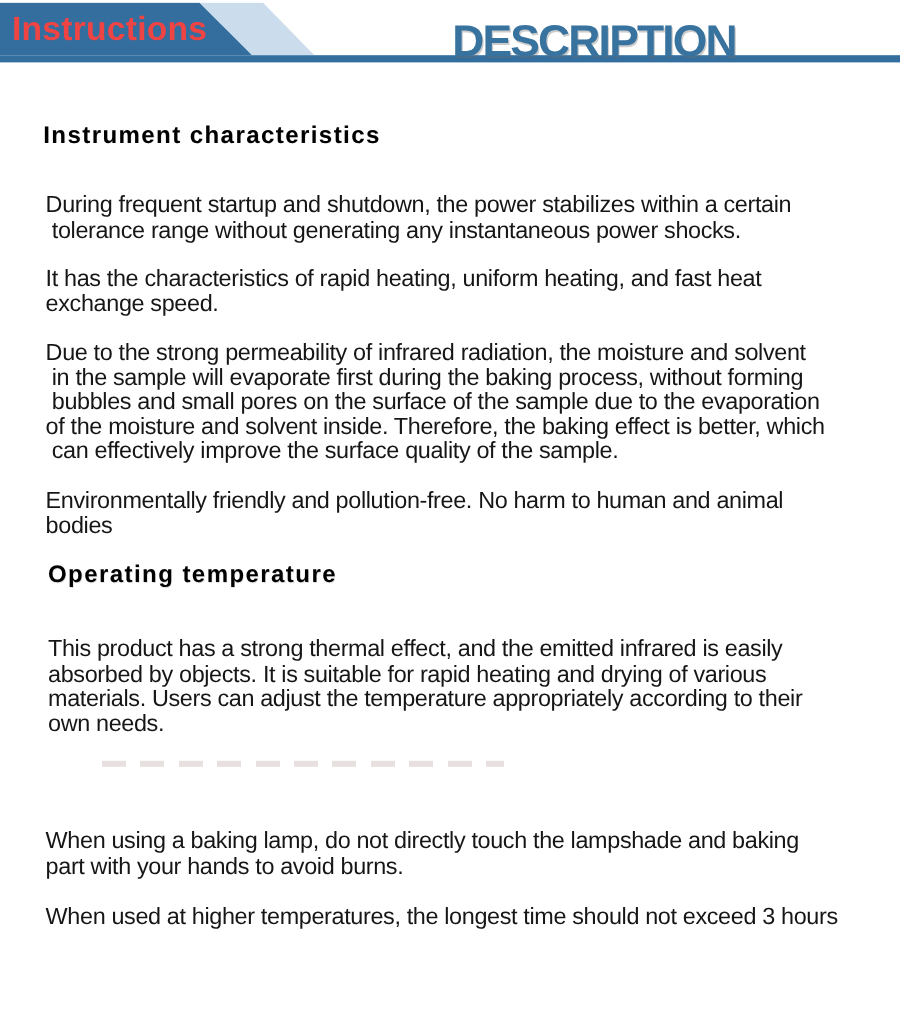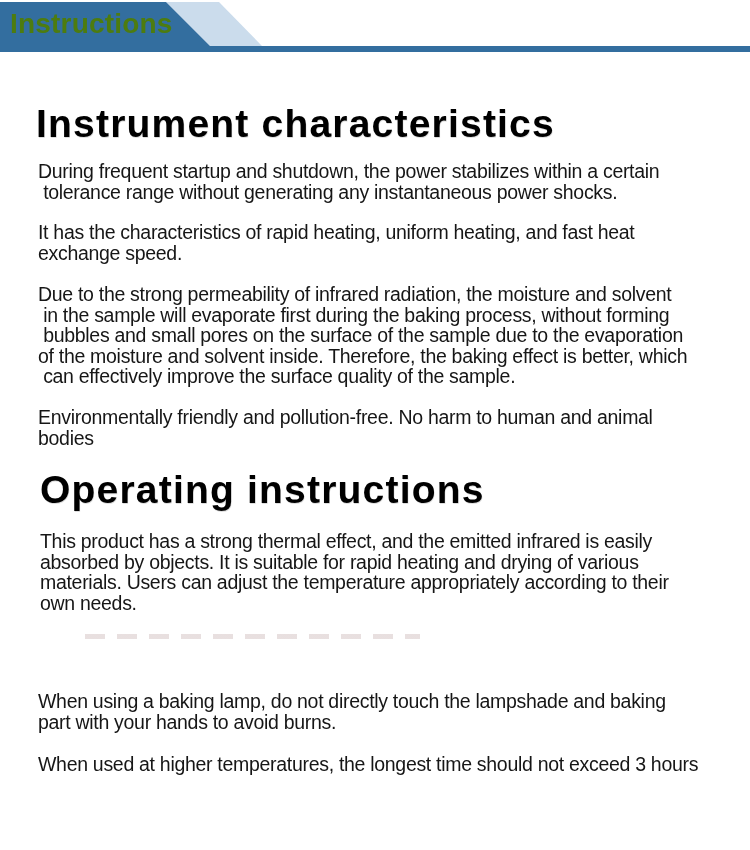--- a/index.html
+++ b/index.html
@@ -20,38 +20,38 @@
   }
   .tab-light{
     position:absolute;left:166px;top:2px;width:98px;height:44px;
     background:var(--light-blue);
     -webkit-clip-path:polygon(0 0,53px 0,96px 100%,44px 100%);
     clip-path:polygon(0 0,53px 0,96px 100%,44px 100%);
     z-index:2;
   }
   .tab-label{
     position:absolute;left:10px;top:8px;z-index:4;
-    color:#4d7c0f;font-size:28px;font-weight:bold;letter-spacing:0.2px;
+    color:#ef4444;font-size:28px;font-weight:bold;letter-spacing:0.2px;
   }
   .header-rule{
     position:absolute;left:0;top:46px;width:750px;height:6px;
     background:var(--dark-blue);z-index:1;
   }
   .page-title{
     position:absolute;left:240px;top:14px;width:510px;z-index:2;
     text-align:center;
     color:var(--title-blue);
     font-size:37px;font-weight:bold;letter-spacing:-1.5px;
     text-shadow:1px 1px 0 rgba(110,110,110,0.35);
   }
   
   .h-section{
     position:absolute;
     color:#000000;
-    font-size:39px;font-weight:bold;letter-spacing:1.2px;
+    font-size:20px;font-weight:bold;letter-spacing:1.2px;
     text-shadow:0.5px 0.5px 0 rgba(120,120,120,0.25);
     white-space:nowrap;
   }
   .para{
     position:absolute;left:38px;width:714px;
     color:#161616;
     font-size:19.5px;line-height:20.5px;letter-spacing:-0.3px;
     white-space:pre-wrap;
   }
   .ghost-line{
@@ -64,35 +64,36 @@
 </style>
 </head>
 <body>
 
 <div id="page" style="--dark-blue: #336e9f; --light-blue: #cbdcec; --title-blue: #38739f;">
 
   <div class="header-rule"></div>
   <div class="tab-light"></div>
   <div class="tab-dark"></div>
   <div class="tab-label">Instructions</div>
+  <div class="page-title">DESCRIPTION</div>
 
   <div class="h-section" style="left:36px;top:102px;">Instrument characteristics</div>
   <div class="para" style="top:161px;">During frequent startup and shutdown, the power stabilizes within a certain
  tolerance range without generating any instantaneous power shocks.</div>
   <div class="para" style="top:222px;">It has the characteristics of rapid heating, uniform heating, and fast heat
 exchange speed.</div>
   <div class="para" style="top:284px;">Due to the strong permeability of infrared radiation, the moisture and solvent
  in the sample will evaporate first during the baking process, without forming
  bubbles and small pores on the surface of the sample due to the evaporation
 of the moisture and solvent inside. Therefore, the baking effect is better, which
  can effectively improve the surface quality of the sample.</div>
   <div class="para" style="top:407px;">Environmentally friendly and pollution-free. No harm to human and animal
 bodies</div>
 
-  <div class="h-section" style="left:40px;top:468px;">Operating instructions</div>
+  <div class="h-section" style="left:40px;top:468px;">Operating temperature</div>
   <div class="para" style="left:40px;top:531px;">This product has a strong thermal effect, and the emitted infrared is easily
 absorbed by objects. It is suitable for rapid heating and drying of various
 materials. Users can adjust the temperature appropriately according to their
 own needs.</div>
 
   <div class="ghost-line"></div>
   <div class="para" style="top:691px;">When using a baking lamp, do not directly touch the lampshade and baking
 part with your hands to avoid burns.</div>
   <div class="para" style="top:754px;">When used at higher temperatures, the longest time should not exceed 3 hours</div>
 

